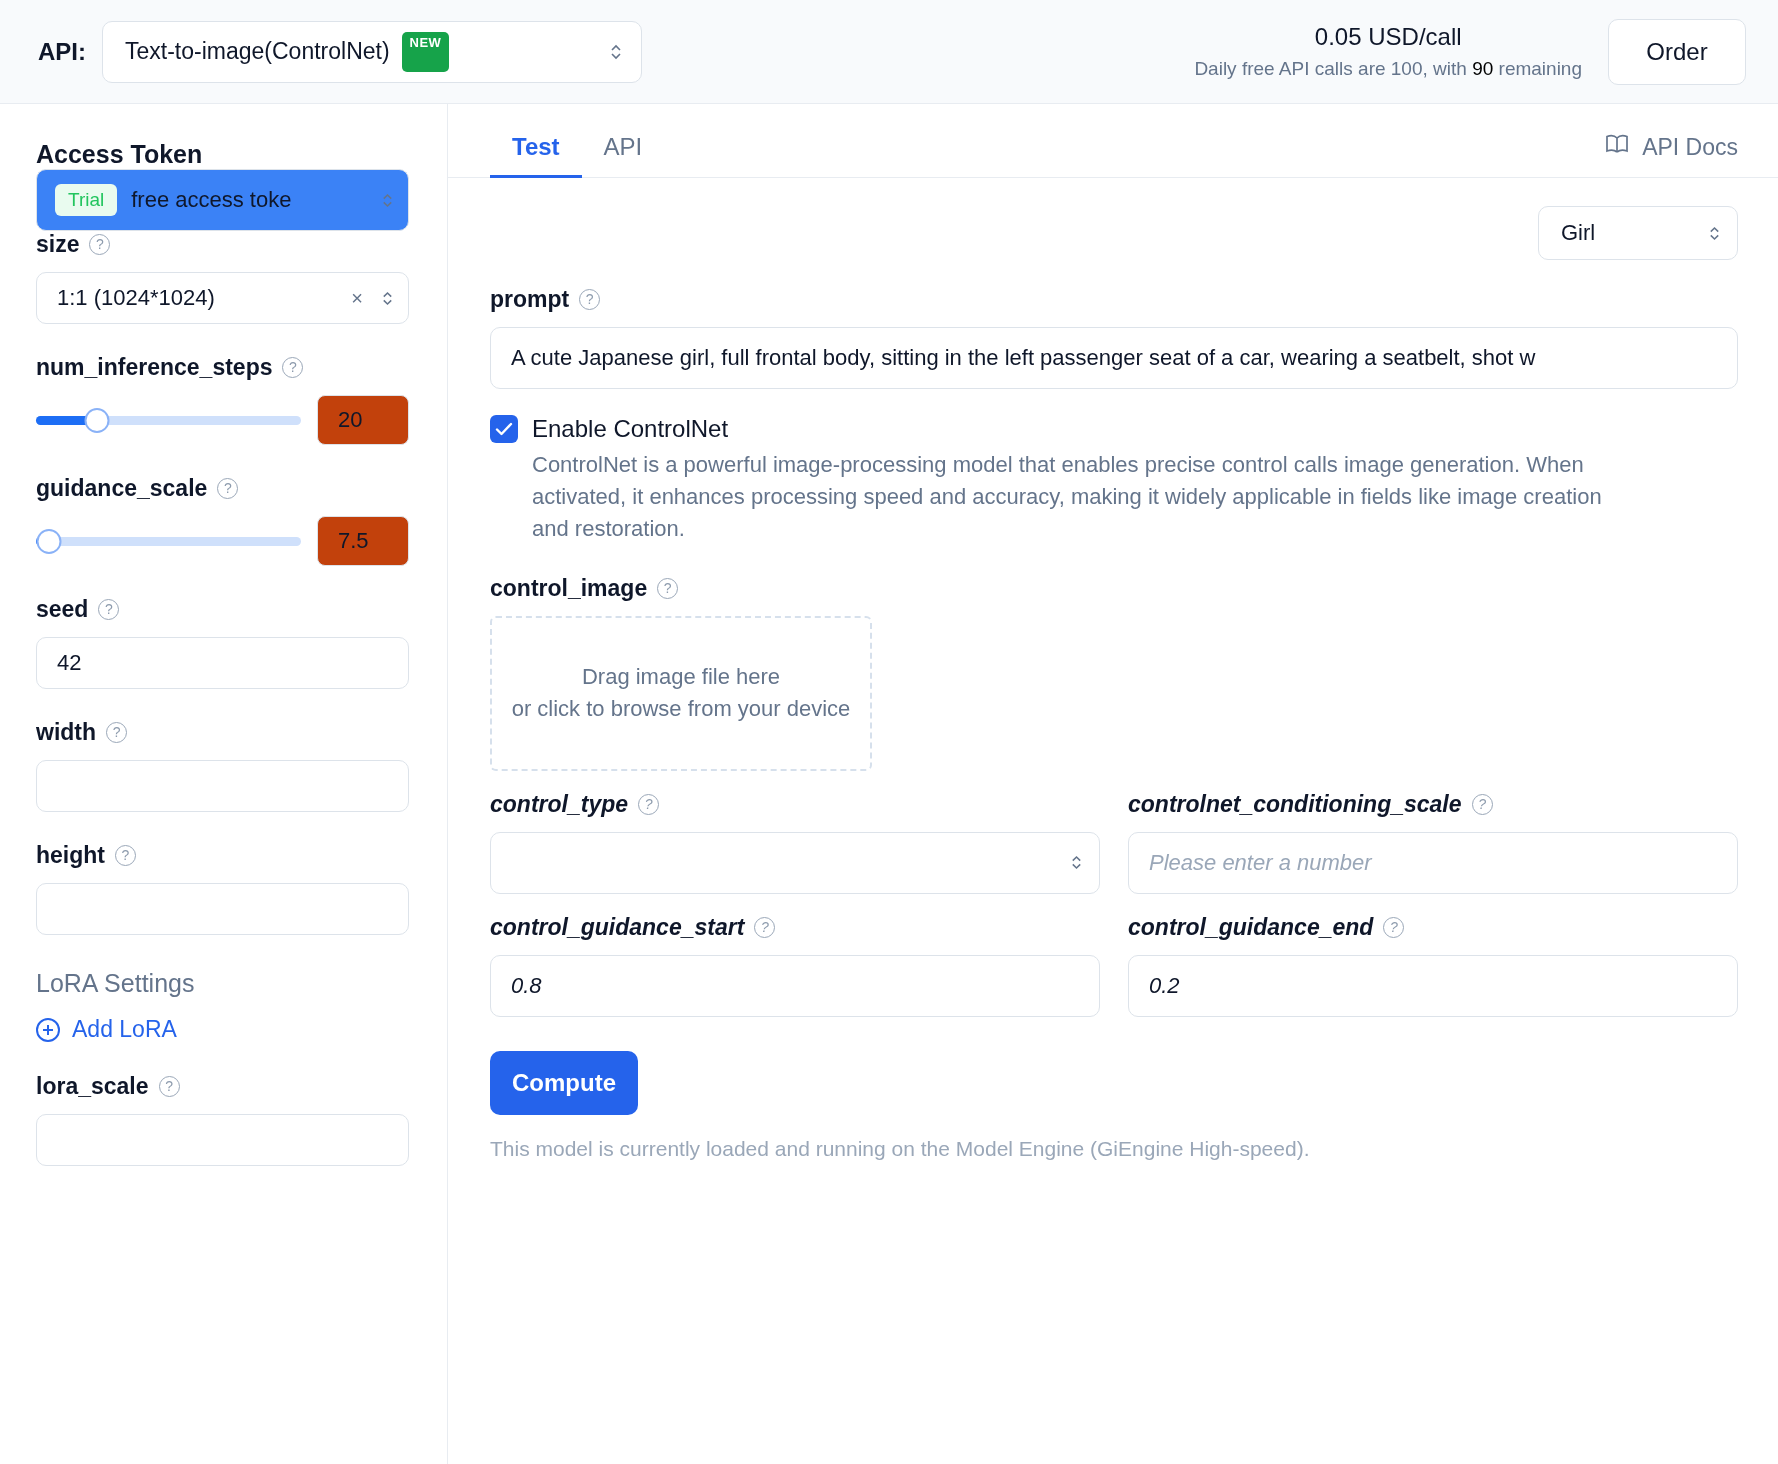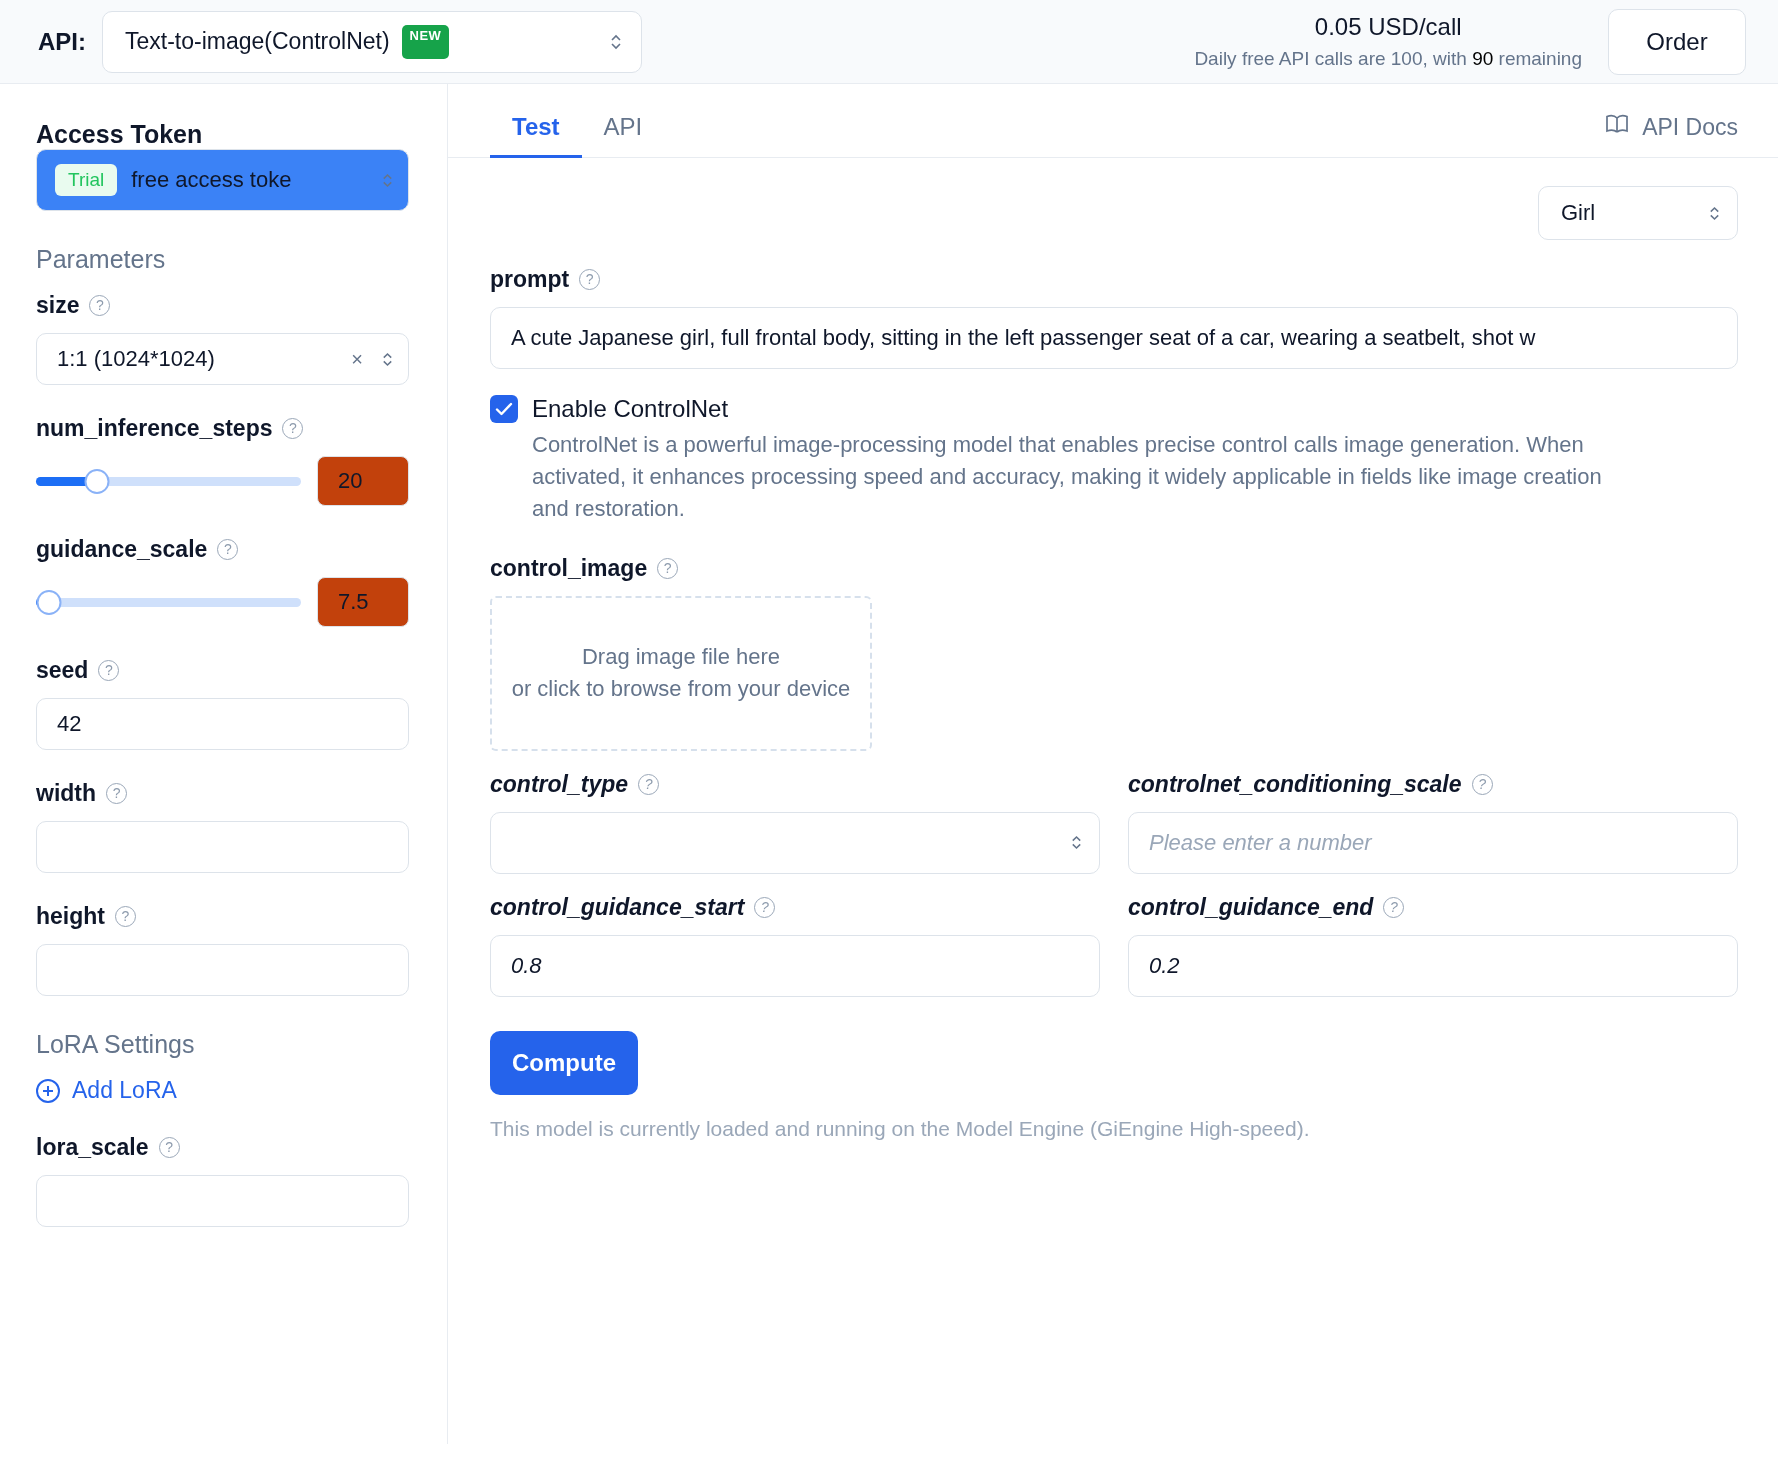--- a/index.html
+++ b/index.html
@@ -6,41 +6,41 @@
   html, body {
     width: 1778px; height: 1464px;
     background: #ffffff;
     font-family: "Liberation Sans", sans-serif;
     color: #0f172a;
     overflow: hidden;
   }
 
   
   .topbar {
-    height: 84px;
+    height: 104px;
     background: #f8fafc;
     border-bottom: 1px solid #e8ecf1;
     display: flex; align-items: center;
     padding: 0 32px 0 38px;
   }
   .api-label { font-size: 24px; font-weight: 700; color: #0f172a; margin-right: 16px; }
   .api-select {
     width: 540px; height: 62px;
     background: #ffffff;
     border: 1px solid #dde3ea;
     border-radius: 10px;
     display: flex; align-items: center;
     padding: 0 18px 0 22px;
     gap: 12px;
   }
   .api-select-text { font-size: 23px; color: #0f172a; }
   .badge-new {
     background: #16a34a; color: #fff;
     font-size: 13px; font-weight: 700;
-    border-radius: 5px; padding: 3px 8px 16px;
+    border-radius: 5px; padding: 3px 8px 22px;
     letter-spacing: .4px;
   }
   .spinner-ico { margin-left: auto; display: flex; flex-direction: column;
     align-items: center; justify-content: center; gap: 3px; color: #64748b; }
   .spinner-ico svg { display: block; }
 
   .topbar-right { margin-left: auto; display: flex; align-items: center; gap: 26px; }
   .price-block { text-align: center; line-height: 1.45; }
   .price { font-size: 24px; color: #0f172a; }
   .quota { font-size: 19px; color: #64748b; }
@@ -233,21 +233,20 @@
       <span class="chip-trial">Trial</span>
       <span class="token-val">free access toke</span>
       <span class="spinner-ico">
         <svg width="13" height="19" viewBox="0 0 14 20" fill="none" stroke="currentColor" stroke-width="1.6">
           <path d="M3 8 L7 4 L11 8"></path>
             <path d="M3 12 L7 16 L11 12"></path>
         </svg>
       </span>
     </div>
 
-    <div class="sec-title-muted">Parameters</div>
 
     <div class="field-label">
       <span>size</span>
       <span class="help">?</span>
     </div>
     <div class="input-box">
       <span>1:1 (1024*1024)</span>
       <span class="clear">×</span>
       <span class="spinner-ico" style="margin-left:6px">
         <svg width="13" height="19" viewBox="0 0 14 20" fill="none" stroke="currentColor" stroke-width="1.6">

